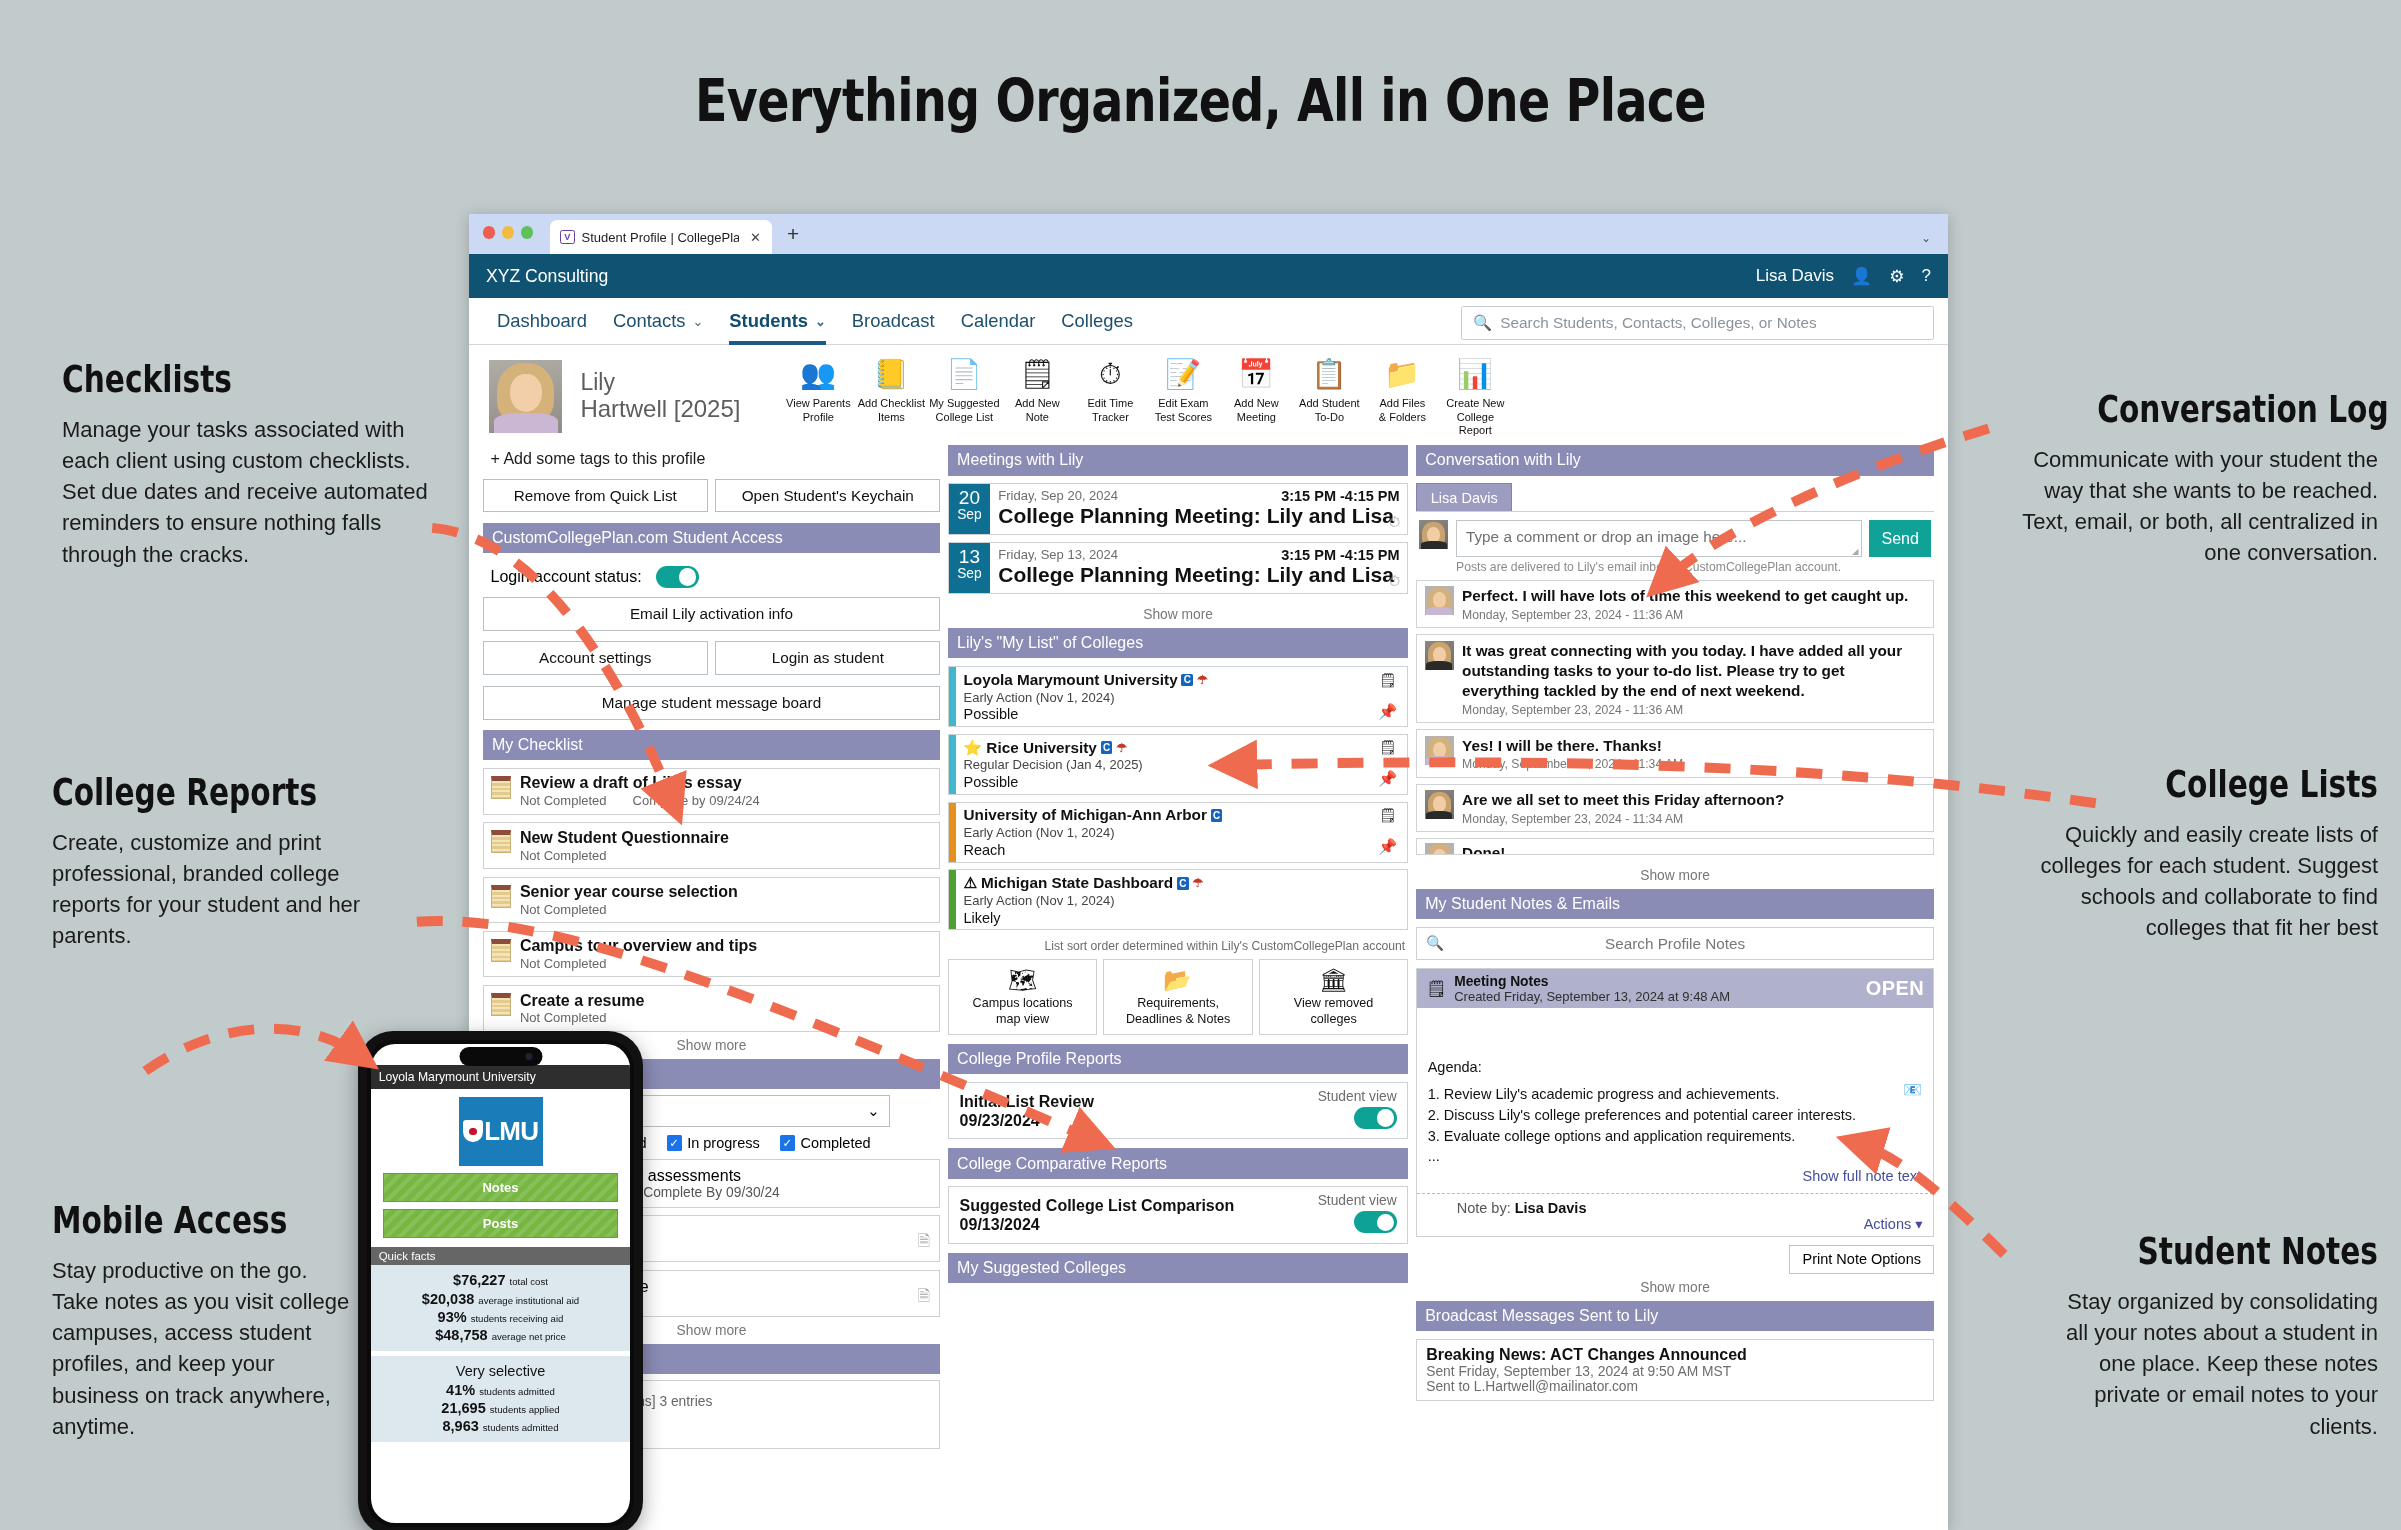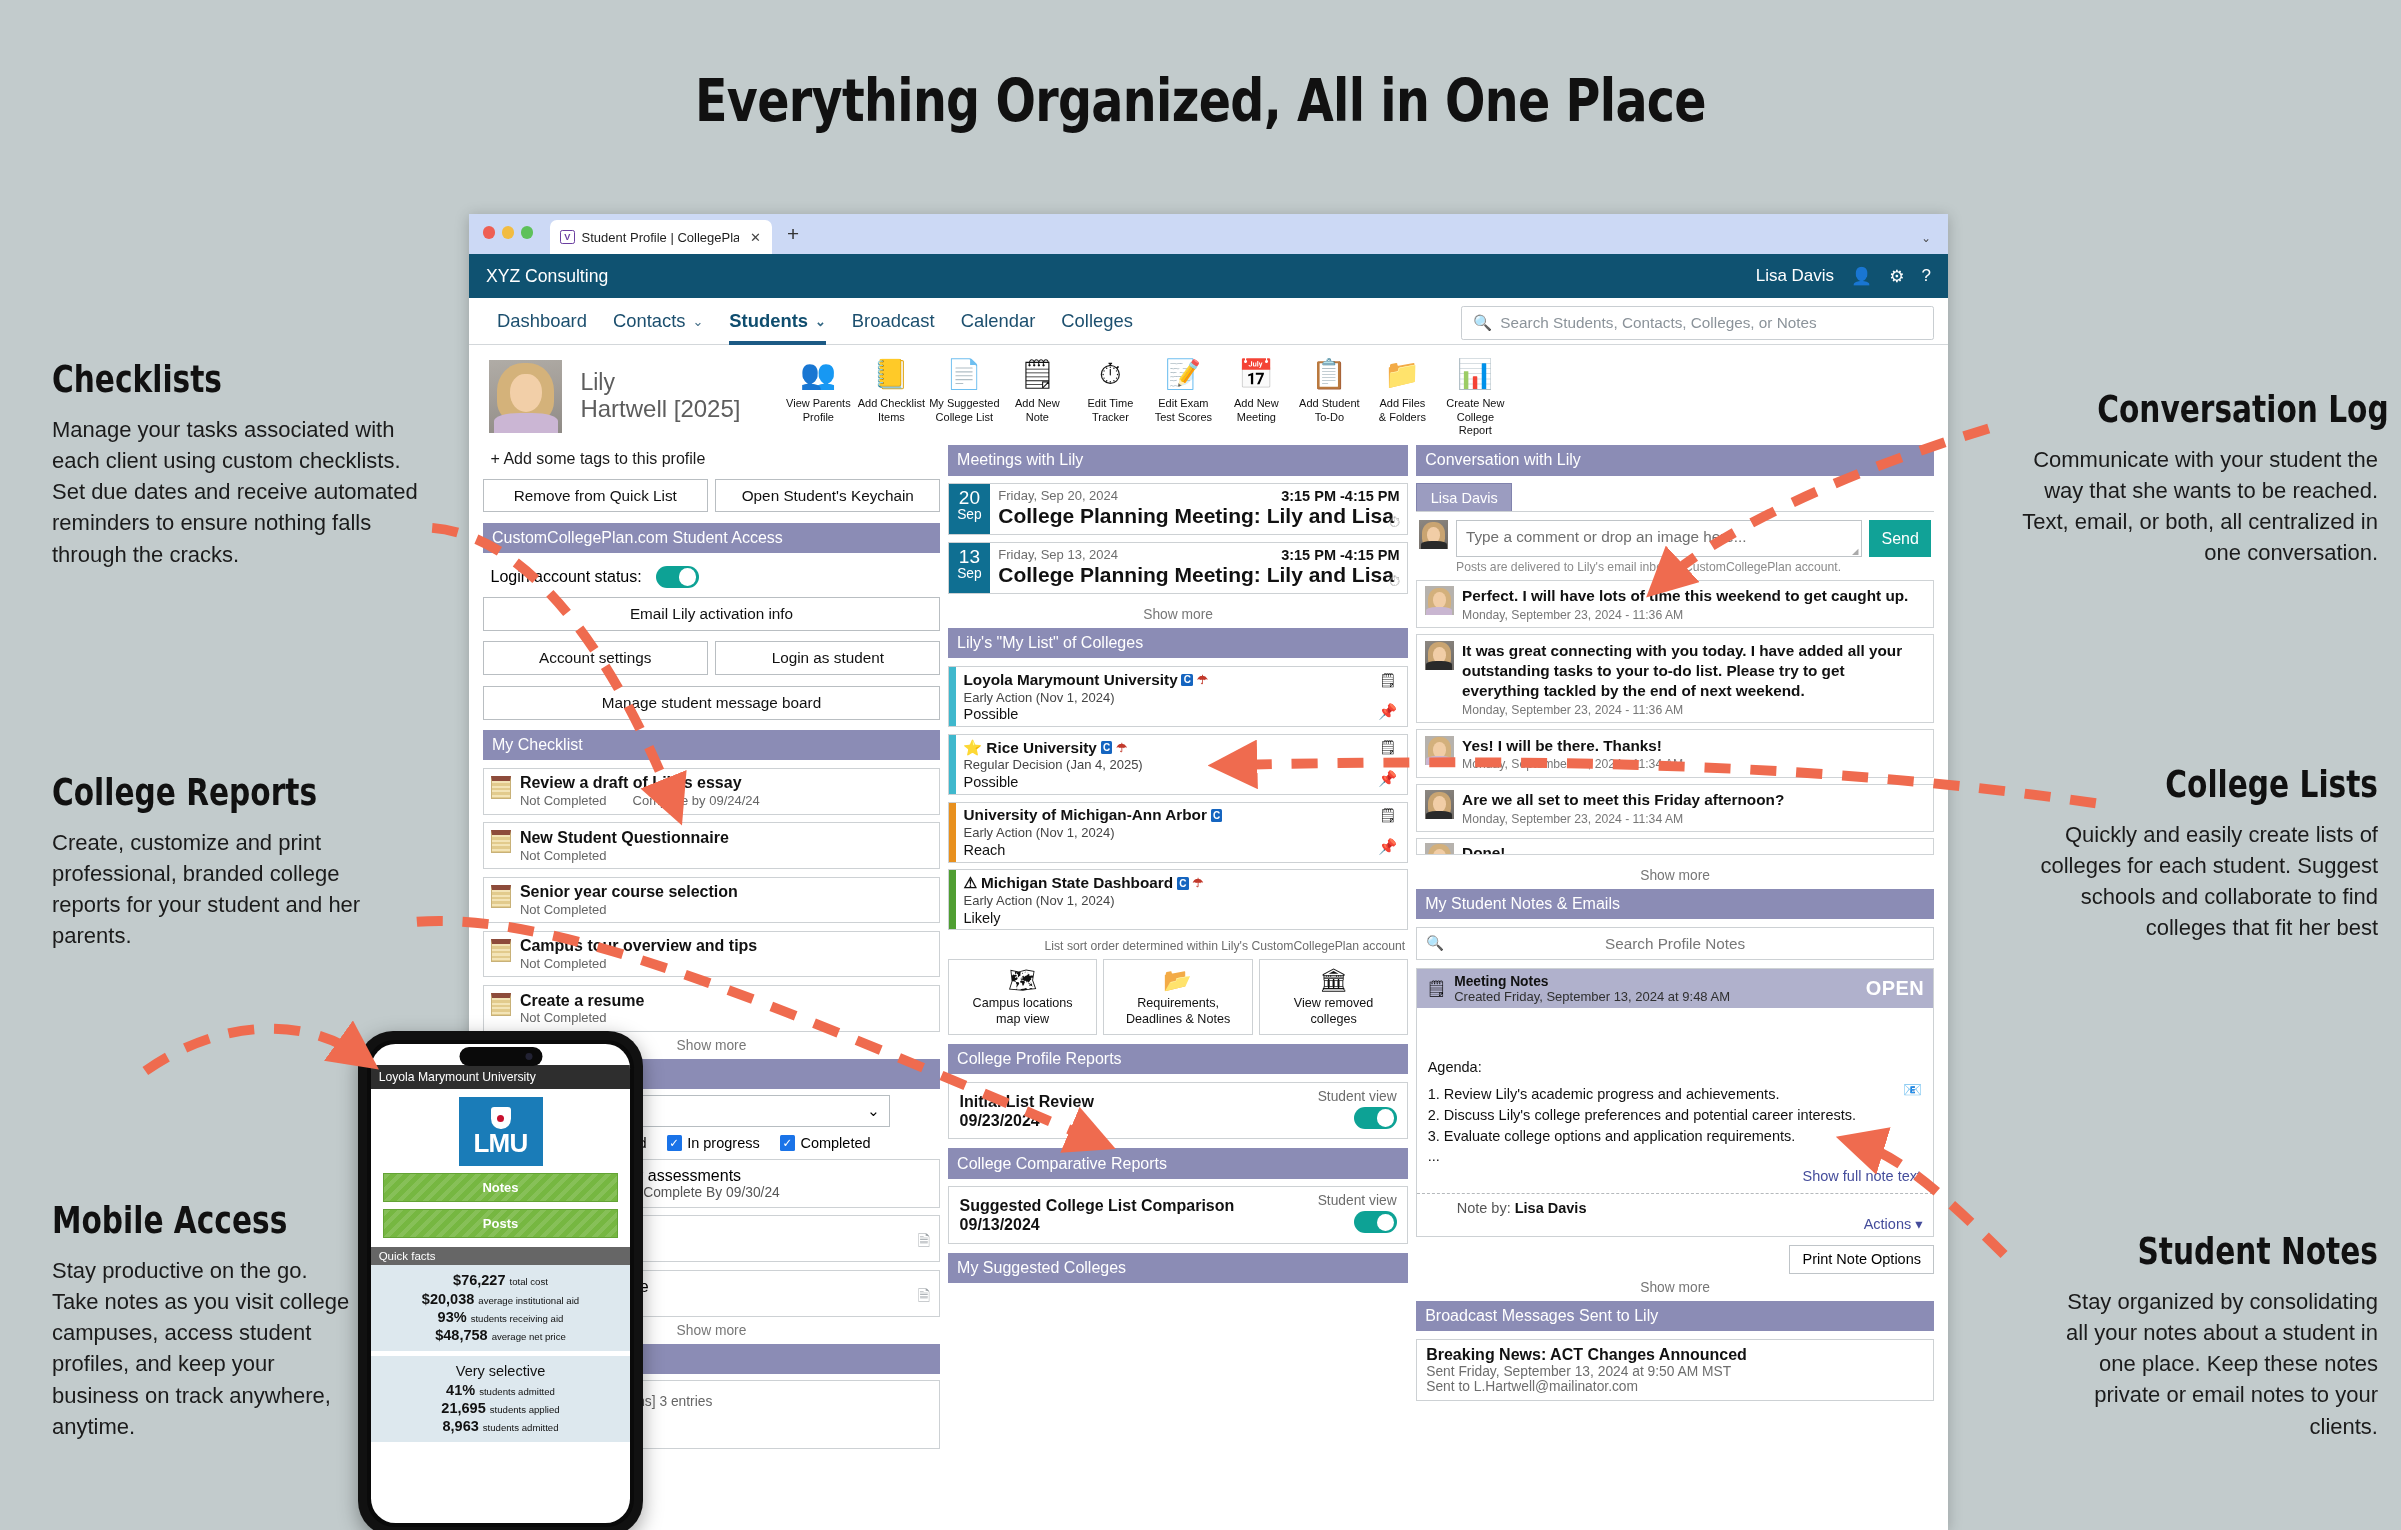--- a/index.html
+++ b/index.html
@@ -29,21 +29,21 @@
     font-weight: 700; font-size: 38px; color: #111;
     transform: scaleX(0.78); transform-origin: left center;
     white-space: nowrap; margin-bottom: 13.8px; line-height: 1.05;
   }
   .anno.right h2 { transform-origin: right center; text-align: right; }
   .anno p {
     font-size: 22px; line-height: 1.42; color: #1b1b1b;
   }
   .anno.right p { text-align: right; }
 
-  #anno-checklists { left: 52px; top: 360px; width: 375px; }
+  #anno-checklists { left: 62px; top: 360px; width: 375px; }
   #anno-reports    { left: 52px; top: 773px; width: 360px; }
   #anno-mobile     { left: 52px; top: 1201px; width: 306px; }
   #anno-conv       { right: 23px; top: 390px; width: 360px; }
   #anno-lists      { right: 23px; top: 765px; width: 352px; }
   #anno-notes      { right: 23px; top: 1232px; width: 329px; }
 
   
   #browser {
     position: absolute; left: 469px; top: 214px;
     width: 1479px; height: 1316px;
@@ -315,21 +315,21 @@
   #phone .scr { background: #fff; border-radius: 24.5px; height: 100%; overflow: hidden; position: relative; }
   .notch {
     position: absolute; left: 50%; transform: translateX(-50%); top: 3.1px;
     width: 83px; height: 19px; background: #0a0a0a; border-radius: 10.7px; z-index: 3;
     display: flex; align-items: center; justify-content: flex-end; padding-right: 9.2px;
   }
   .notch .cam { width: 6.9px; height: 6.9px; border-radius: 50%; background: #223; }
   .ph-title { background: #2e2e2e; color: #fff; font-size: 12.2px; padding: 4.6px 7.7px; margin-top: 21.4px; }
   .ph-logo {
     width: 84px; height: 69px; background: #1a7cb8; margin: 8.4px auto 0;
-    display: flex; flex-direction: column; align-items: center; justify-content: center;
+    display: flex; flex-direction: row; align-items: center; justify-content: center;
     color: #fff; gap: 1.5px;
   }
   .shield { width: 20px; height: 22px; background: #fff; border-radius: 3.1px 3.1px 48% 48%;
     display: flex; align-items: center; justify-content: center; }
   .shield i { width: 7.7px; height: 7.7px; border-radius: 50%; background: #c8102e; font-style: normal; }
   .lmu { font-size: 26px; font-weight: bold; letter-spacing: -0.8px; line-height: .95; }
   .ph-btn {
     margin: 6.9px 12.2px 0; background: #76b741; color: #fff; font-weight: bold; font-size: 13px;
     text-align: center; padding: 6.1px 0; border: 0.8px solid #63a335;
     background-image: repeating-linear-gradient(135deg, rgba(255,255,255,.12) 0 4.6px, rgba(0,0,0,0) 4.6px 9.2px);

